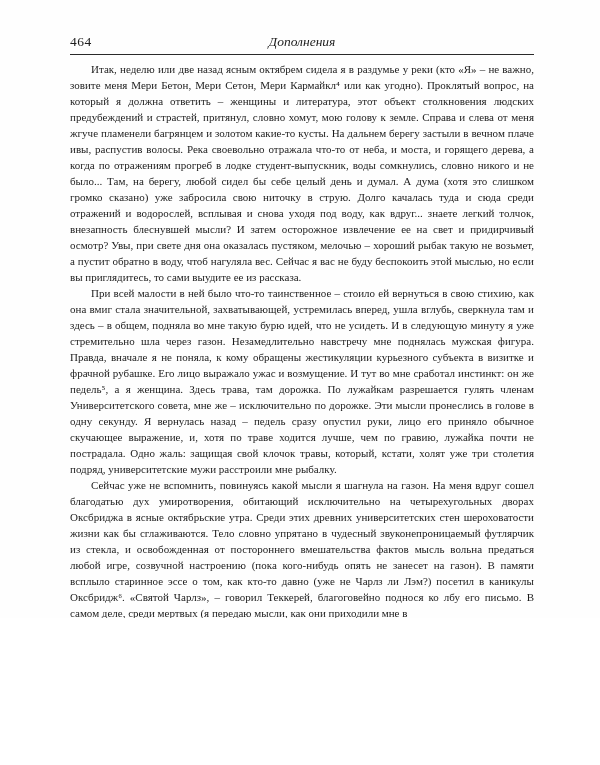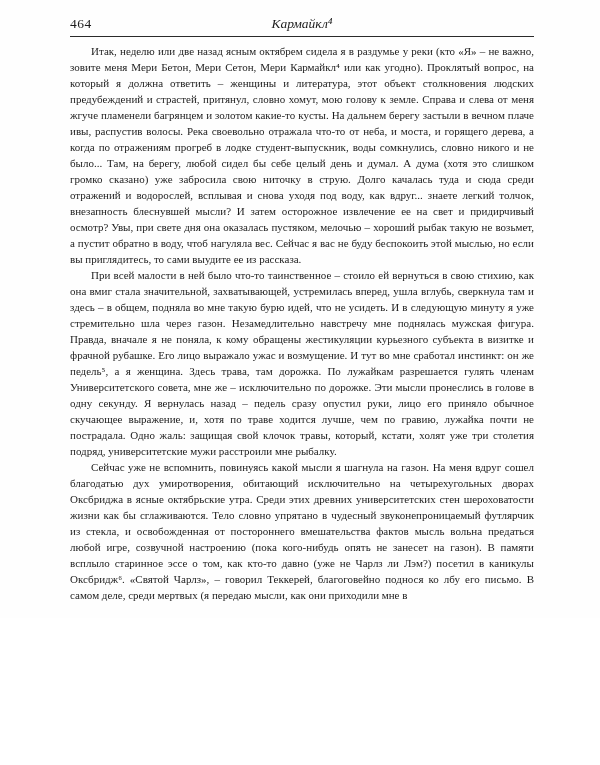--- a/index.html
+++ b/index.html
@@ -8,21 +8,21 @@
     background: #ffffff;
   }
   .page {
     position: relative;
     width: 600px;
     height: 618px;
     box-sizing: border-box;
     background: #fefefe;
     color: #1c1c1c;
     font-family: "Liberation Serif", "DejaVu Serif", serif;
-    padding: 15px 66px 8px 70px;
+    padding: 33px 66px 8px 70px;
     overflow: hidden;
   }
   .header {
     position: relative;
     height: 18px;
     font-size: 13.5px;
     line-height: 18px;
   }
   .page-number {
     position: absolute;
@@ -54,21 +54,21 @@
     margin: 0;
     text-indent: 21px;
   }
 </style>
 </head>
 <body>
 
 <div class="page">
   <div class="header">
     <span class="page-number">464</span>
-    <span class="running-title">Кармайкл⁴</span>
+    <span class="running-title">Дополнения</span>
   </div>
   <hr class="header-rule">
   <div class="body-text">
     <p>Итак, неделю или две назад ясным октябрем сидела я в раздумье у реки (кто «Я» – не важно, зовите меня Мери Бетон, Мери Сетон, Мери Кармайкл⁴ или как угодно). Проклятый вопрос, на который я должна ответить – женщины и литература, этот объект столкновения людских предубеждений и страстей, притянул, словно хомут, мою голову к земле. Справа и слева от меня жгуче пламенели багрянцем и золотом какие-то кусты. На дальнем берегу застыли в вечном плаче ивы, распустив волосы. Река своевольно отражала что-то от неба, и моста, и горящего дерева, а когда по отражениям прогреб в лодке студент-выпускник, воды сомкнулись, словно никого и не было... Там, на берегу, любой сидел бы себе целый день и думал. А дума (хотя это слишком громко сказано) уже забросила свою ниточку в струю. Долго качалась туда и сюда среди отражений и водорослей, всплывая и снова уходя под воду, как вдруг... знаете легкий толчок, внезапность блеснувшей мысли? И затем осторожное извлечение ее на свет и придирчивый осмотр? Увы, при свете дня она оказалась пустяком, мелочью – хороший рыбак такую не возьмет, а пустит обратно в воду, чтоб нагуляла вес. Сейчас я вас не буду беспокоить этой мыслью, но если вы приглядитесь, то сами выудите ее из рассказа.</p>
     <p>При всей малости в ней было что-то таинственное – стоило ей вернуться в свою стихию, как она вмиг стала значительной, захватывающей, устремилась вперед, ушла вглубь, сверкнула там и здесь – в общем, подняла во мне такую бурю идей, что не усидеть. И в следующую минуту я уже стремительно шла через газон. Незамедлительно навстречу мне поднялась мужская фигура. Правда, вначале я не поняла, к кому обращены жестикуляции курьезного субъекта в визитке и фрачной рубашке. Его лицо выражало ужас и возмущение. И тут во мне сработал инстинкт: он же педель⁵, а я женщина. Здесь трава, там дорожка. По лужайкам разрешается гулять членам Университетского совета, мне же – исключительно по дорожке. Эти мысли пронеслись в голове в одну секунду. Я вернулась назад – педель сразу опустил руки, лицо его приняло обычное скучающее выражение, и, хотя по траве ходится лучше, чем по гравию, лужайка почти не пострадала. Одно жаль: защищая свой клочок травы, который, кстати, холят уже три столетия подряд, университетские мужи расстроили мне рыбалку.</p>
     <p>Сейчас уже не вспомнить, повинуясь какой мысли я шагнула на газон. На меня вдруг сошел благодатью дух умиротворения, обитающий исключительно на четырехугольных дворах Оксбриджа в ясные октябрьские утра. Среди этих древних университетских стен шероховатости жизни как бы сглаживаются. Тело словно упрятано в чудесный звуконепроницаемый футлярчик из стекла, и освобожденная от постороннего вмешательства фактов мысль вольна предаться любой игре, созвучной настроению (пока кого-нибудь опять не занесет на газон). В памяти всплыло старинное эссе о том, как кто-то давно (уже не Чарлз ли Лэм?) посетил в каникулы Оксбридж⁶. «Святой Чарлз», – говорил Теккерей, благоговейно поднося ко лбу его письмо. В самом деле, среди мертвых (я передаю мысли, как они приходили мне в</p>
   </div>
 </div>
 
 </body></html>

